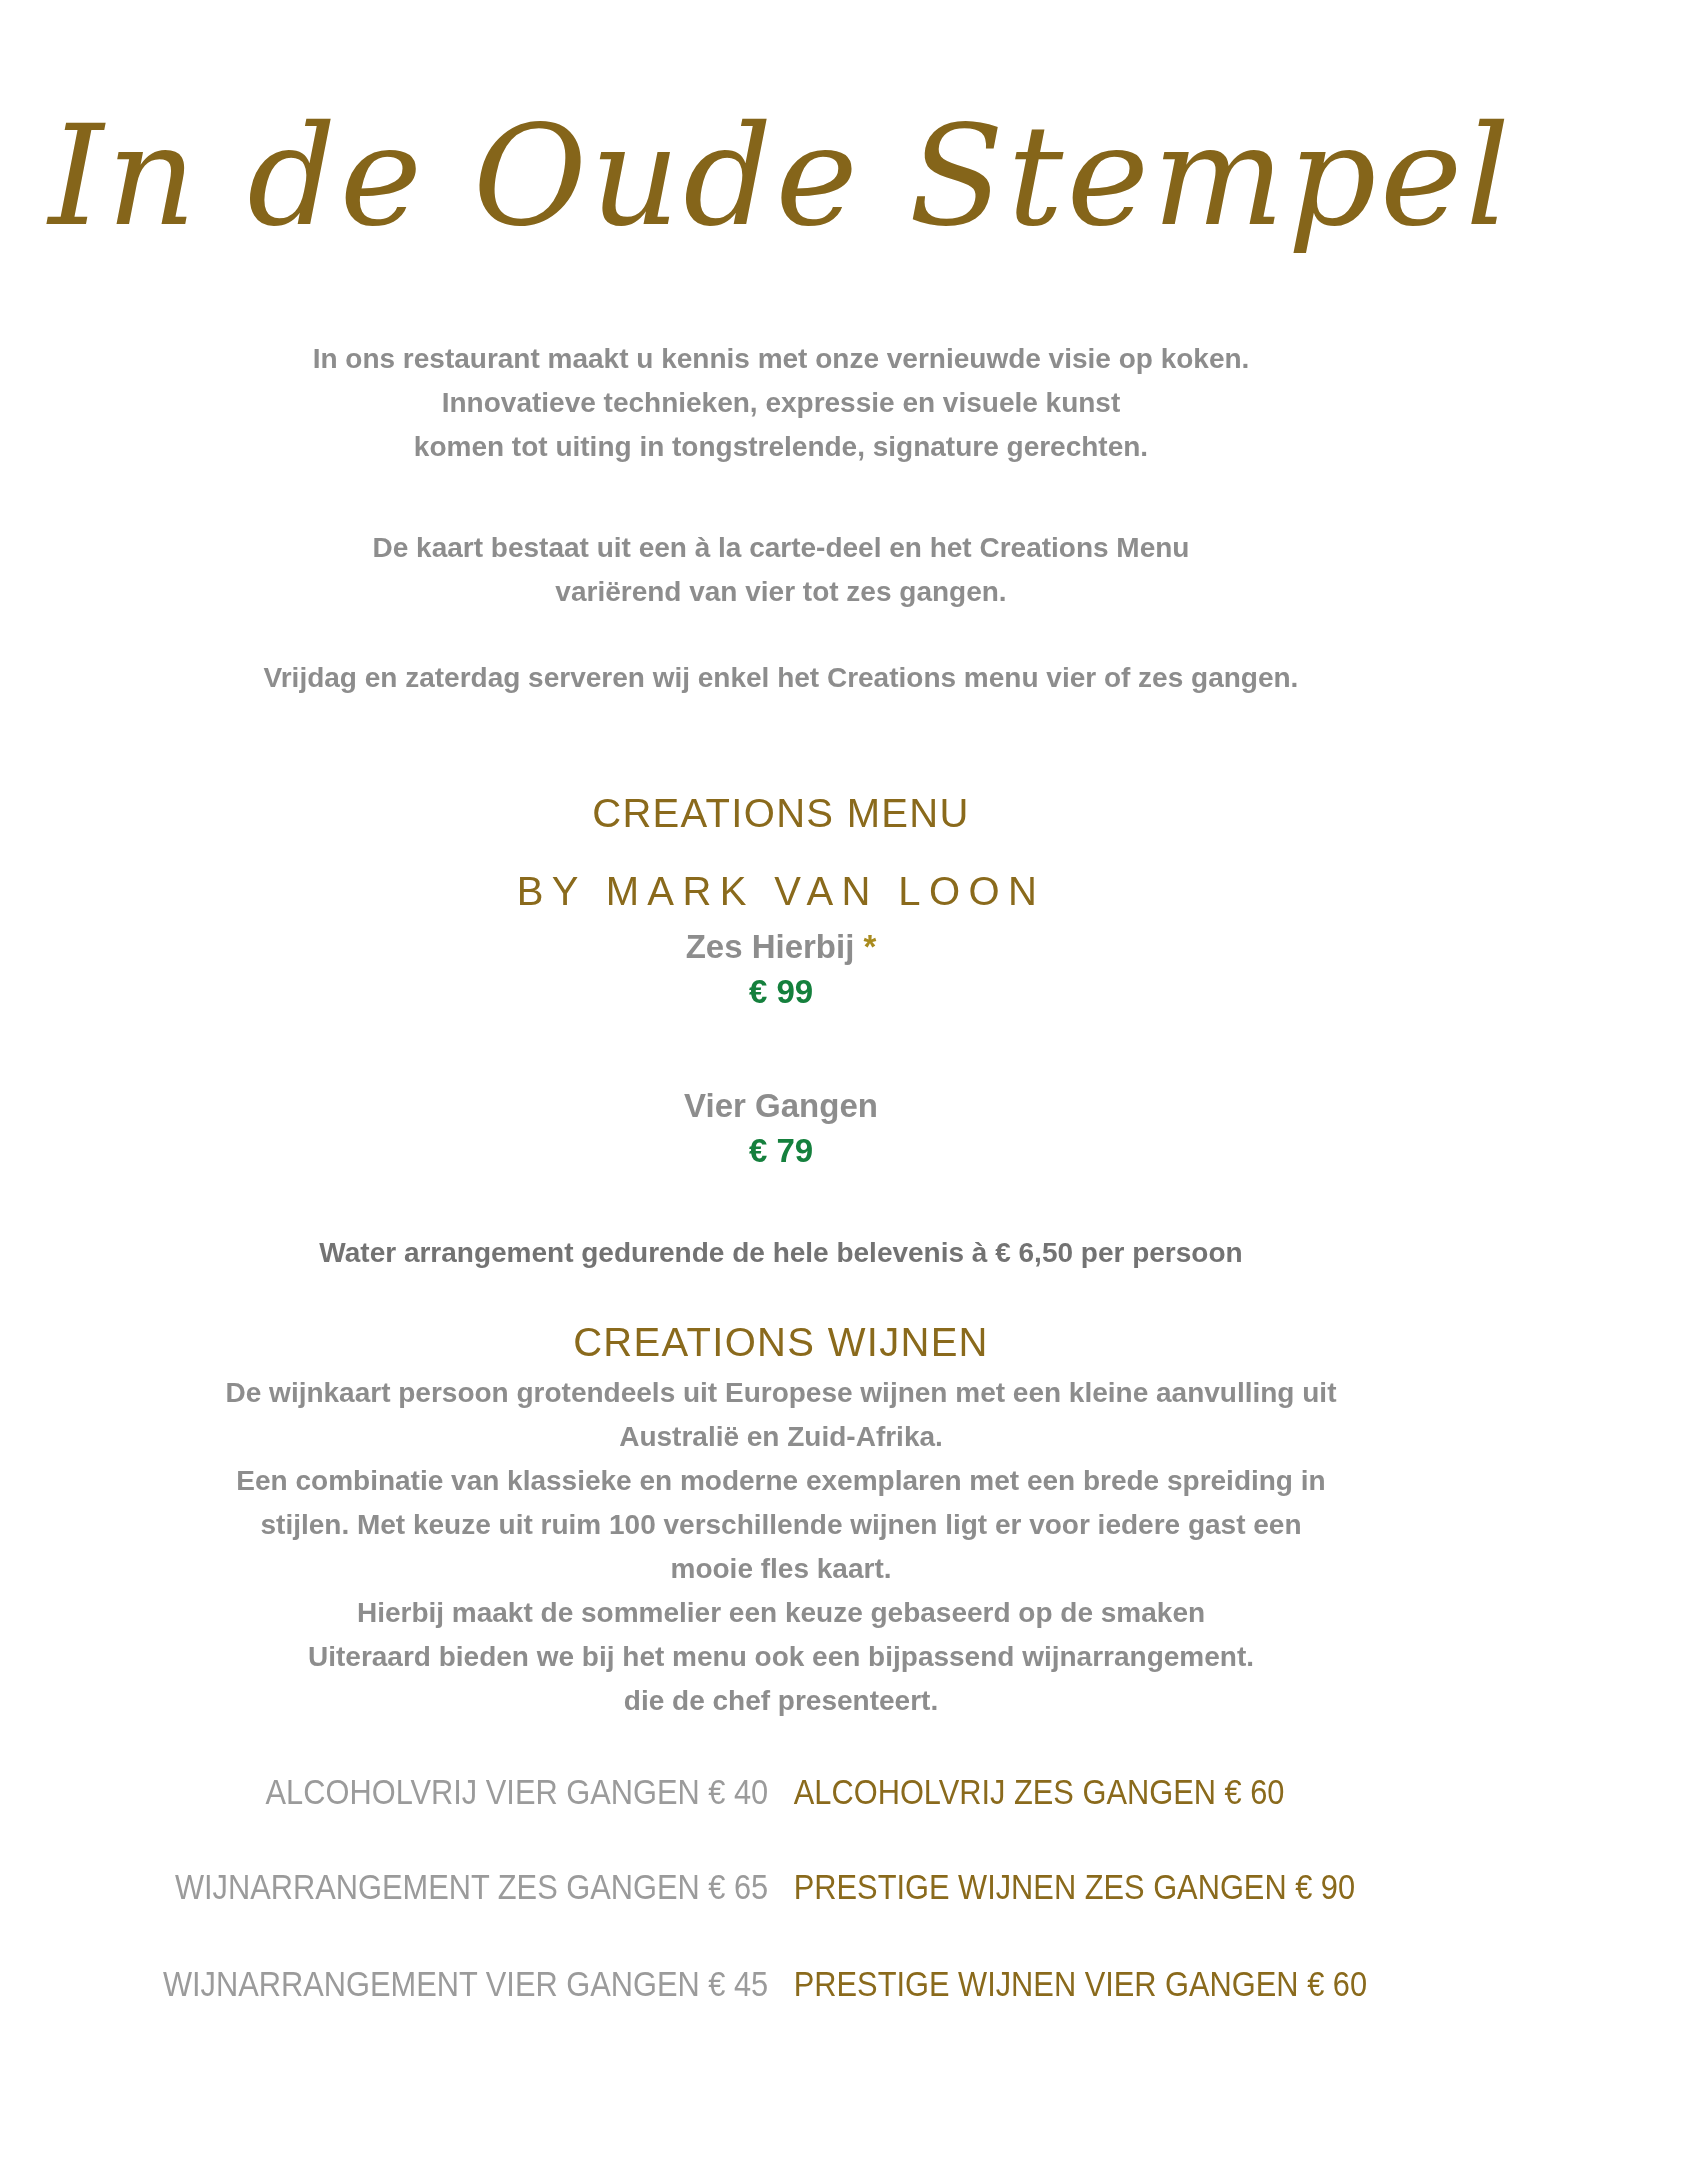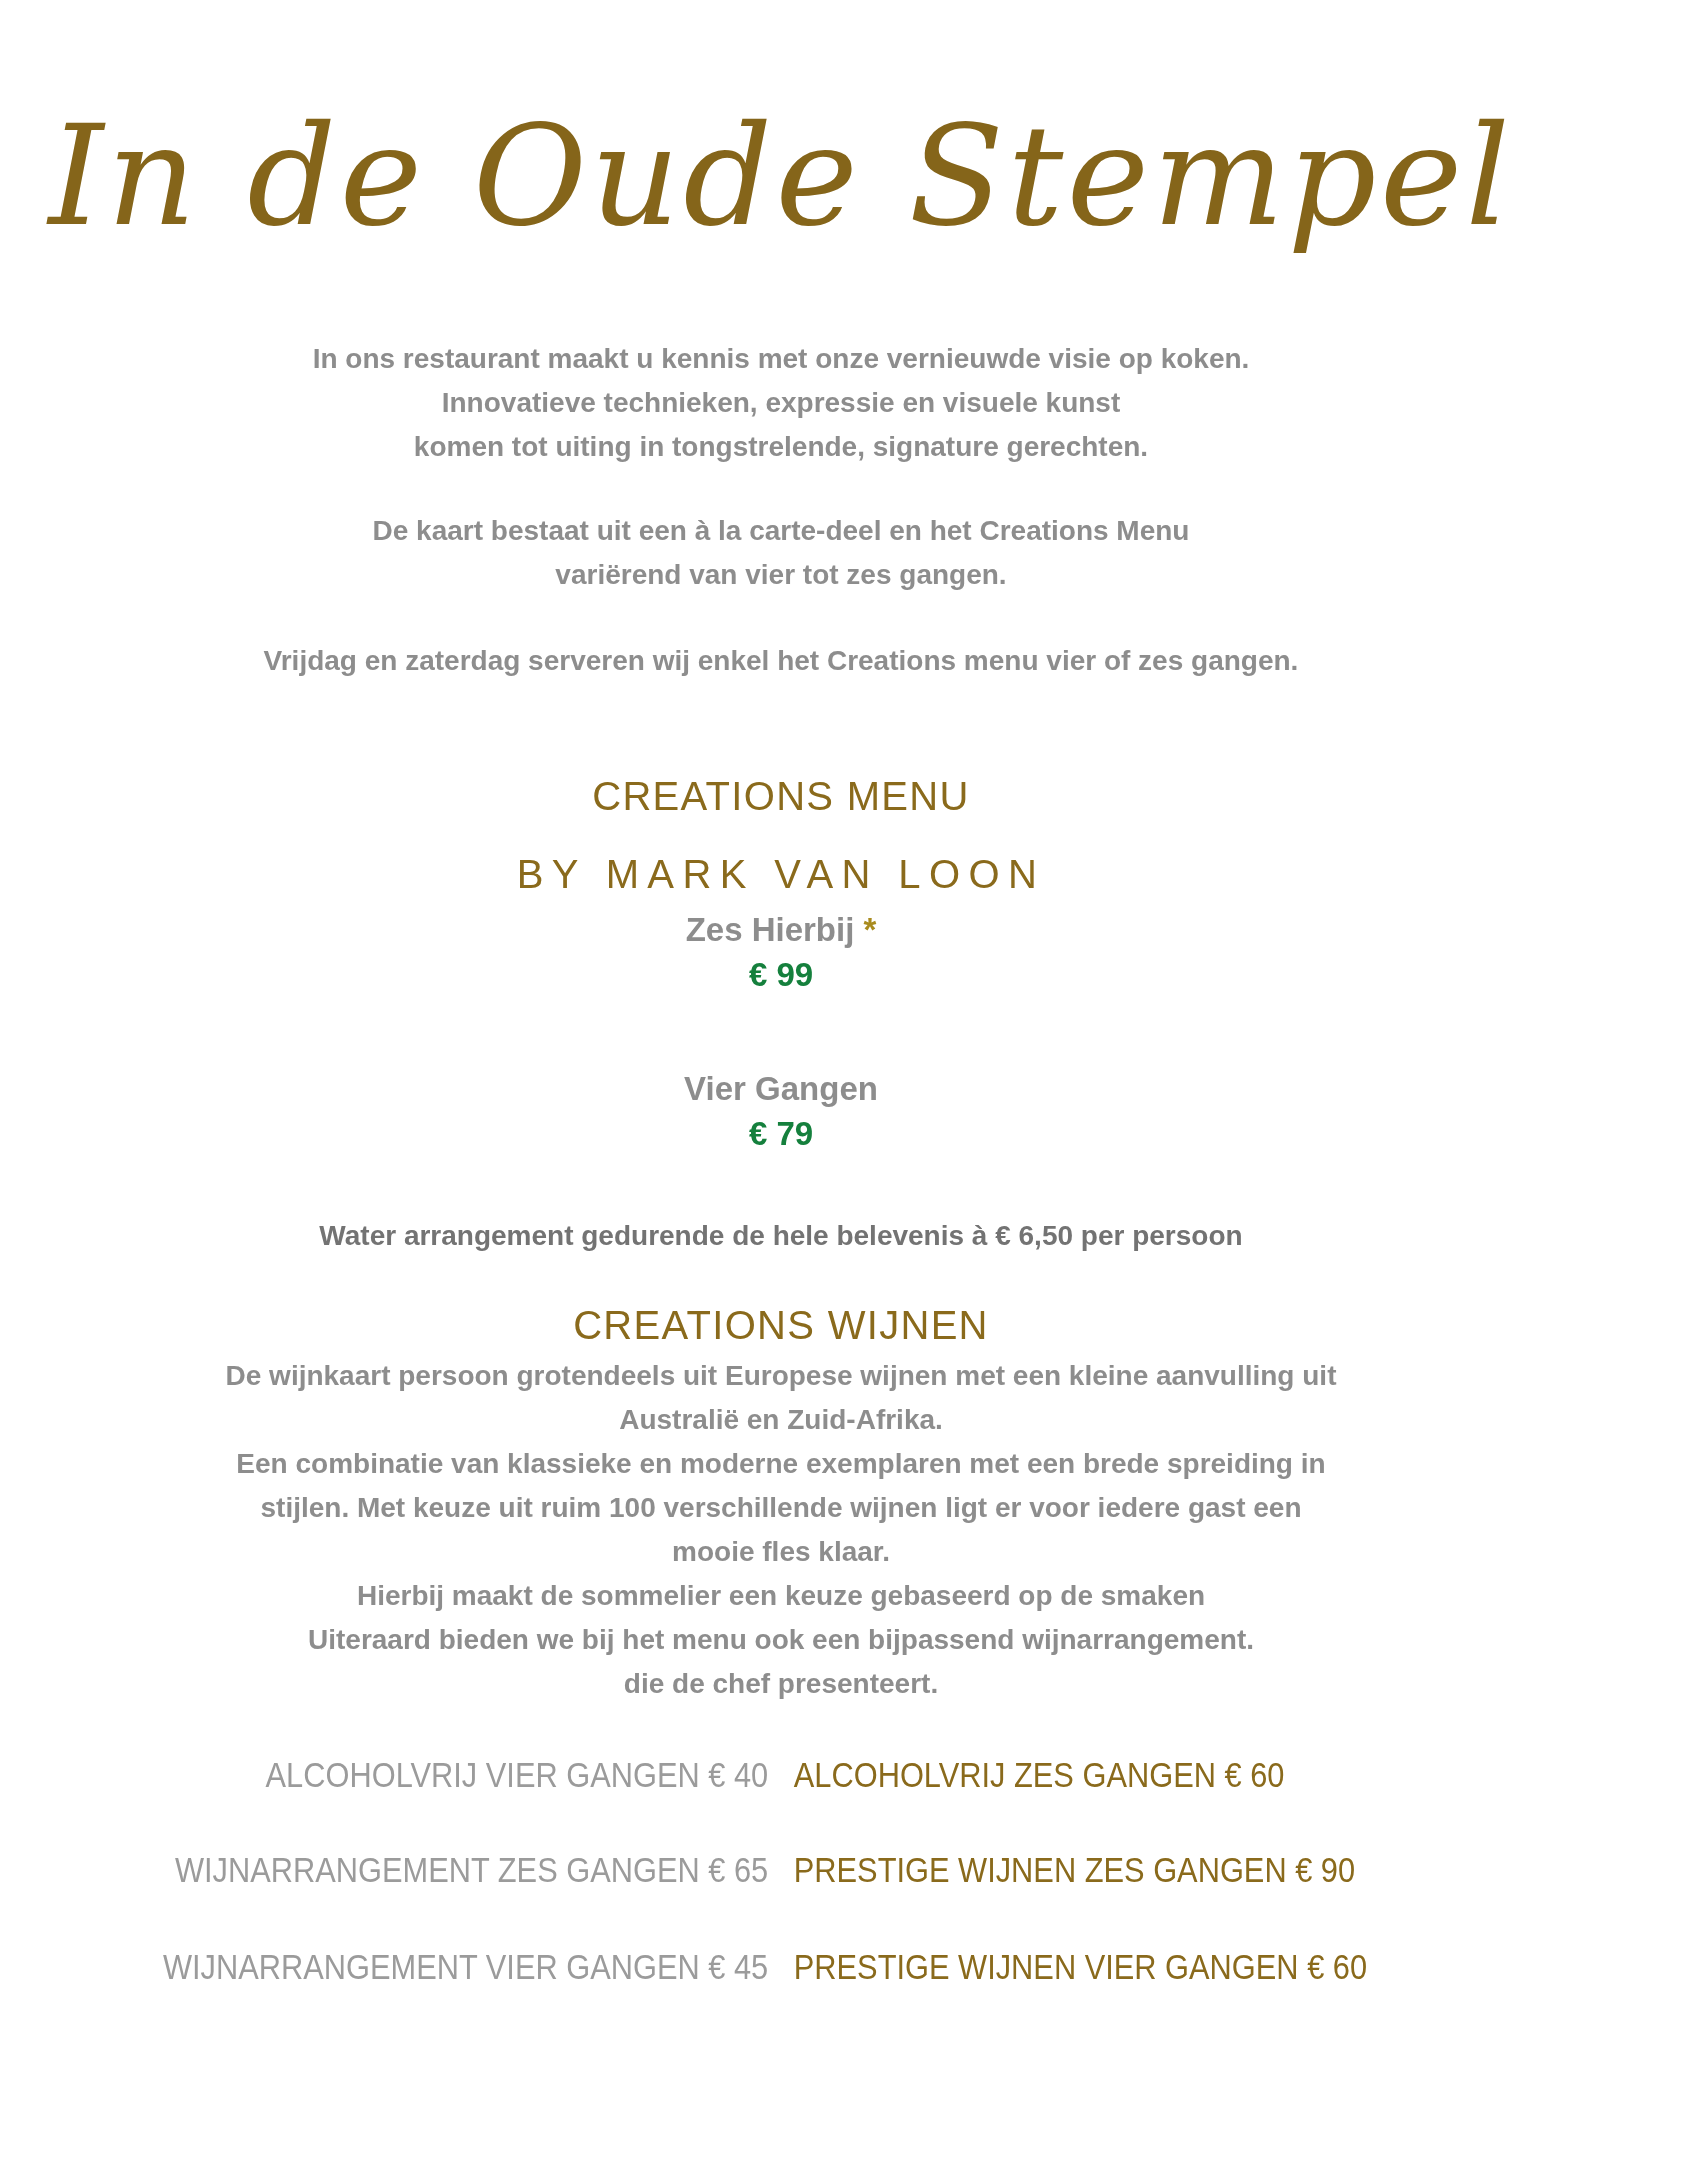--- a/index.html
+++ b/index.html
@@ -30,21 +30,21 @@
     white-space: nowrap;
   }
   
   .para {
     color: #8d8d8d;
     font-weight: 700;
     font-size: 28px;
     line-height: 44px;
   }
   .para-1 { margin-top: 57px; }
-  .para-2 { margin-top: 40px; text-align: center; }
+  .para-2 { margin-top: 57px; text-align: center; }
   .para-3 { margin-top: 42px; }
   
   .heading {
     color: #8a6a1c;
     font-weight: 400;
     font-size: 40px;
     line-height: 51px;
     letter-spacing: 1.3px;
     text-align: center;
   }
@@ -132,21 +132,21 @@
 
     <div class="water-note">Water arrangement gedurende de hele belevenis à € 6,50 per persoon</div>
 
     <div class="heading heading-wijnen">CREATIONS WIJNEN</div>
 
     <div class="para wine-desc">
       <div>De wijnkaart persoon grotendeels uit Europese wijnen met een kleine aanvulling uit</div>
       <div>Australië en Zuid-Afrika.</div>
       <div>Een combinatie van klassieke en moderne exemplaren met een brede spreiding in</div>
       <div>stijlen. Met keuze uit ruim 100 verschillende wijnen ligt er voor iedere gast een</div>
-      <div>mooie fles klaar.</div>
+      <div>mooie fles kaart.</div>
       <div>Hierbij maakt de sommelier een keuze gebaseerd op de smaken</div>
       <div>Uiteraard bieden we bij het menu ook een bijpassend wijnarrangement.</div>
       <div>die de chef presenteert.</div>
     </div>
 
     <div class="price-rows">
       <div class="price-row price-row-1">
         <span class="price-left">ALCOHOLVRIJ VIER GANGEN € 40</span>
         <span class="price-right">ALCOHOLVRIJ ZES GANGEN € 60</span>
       </div>

